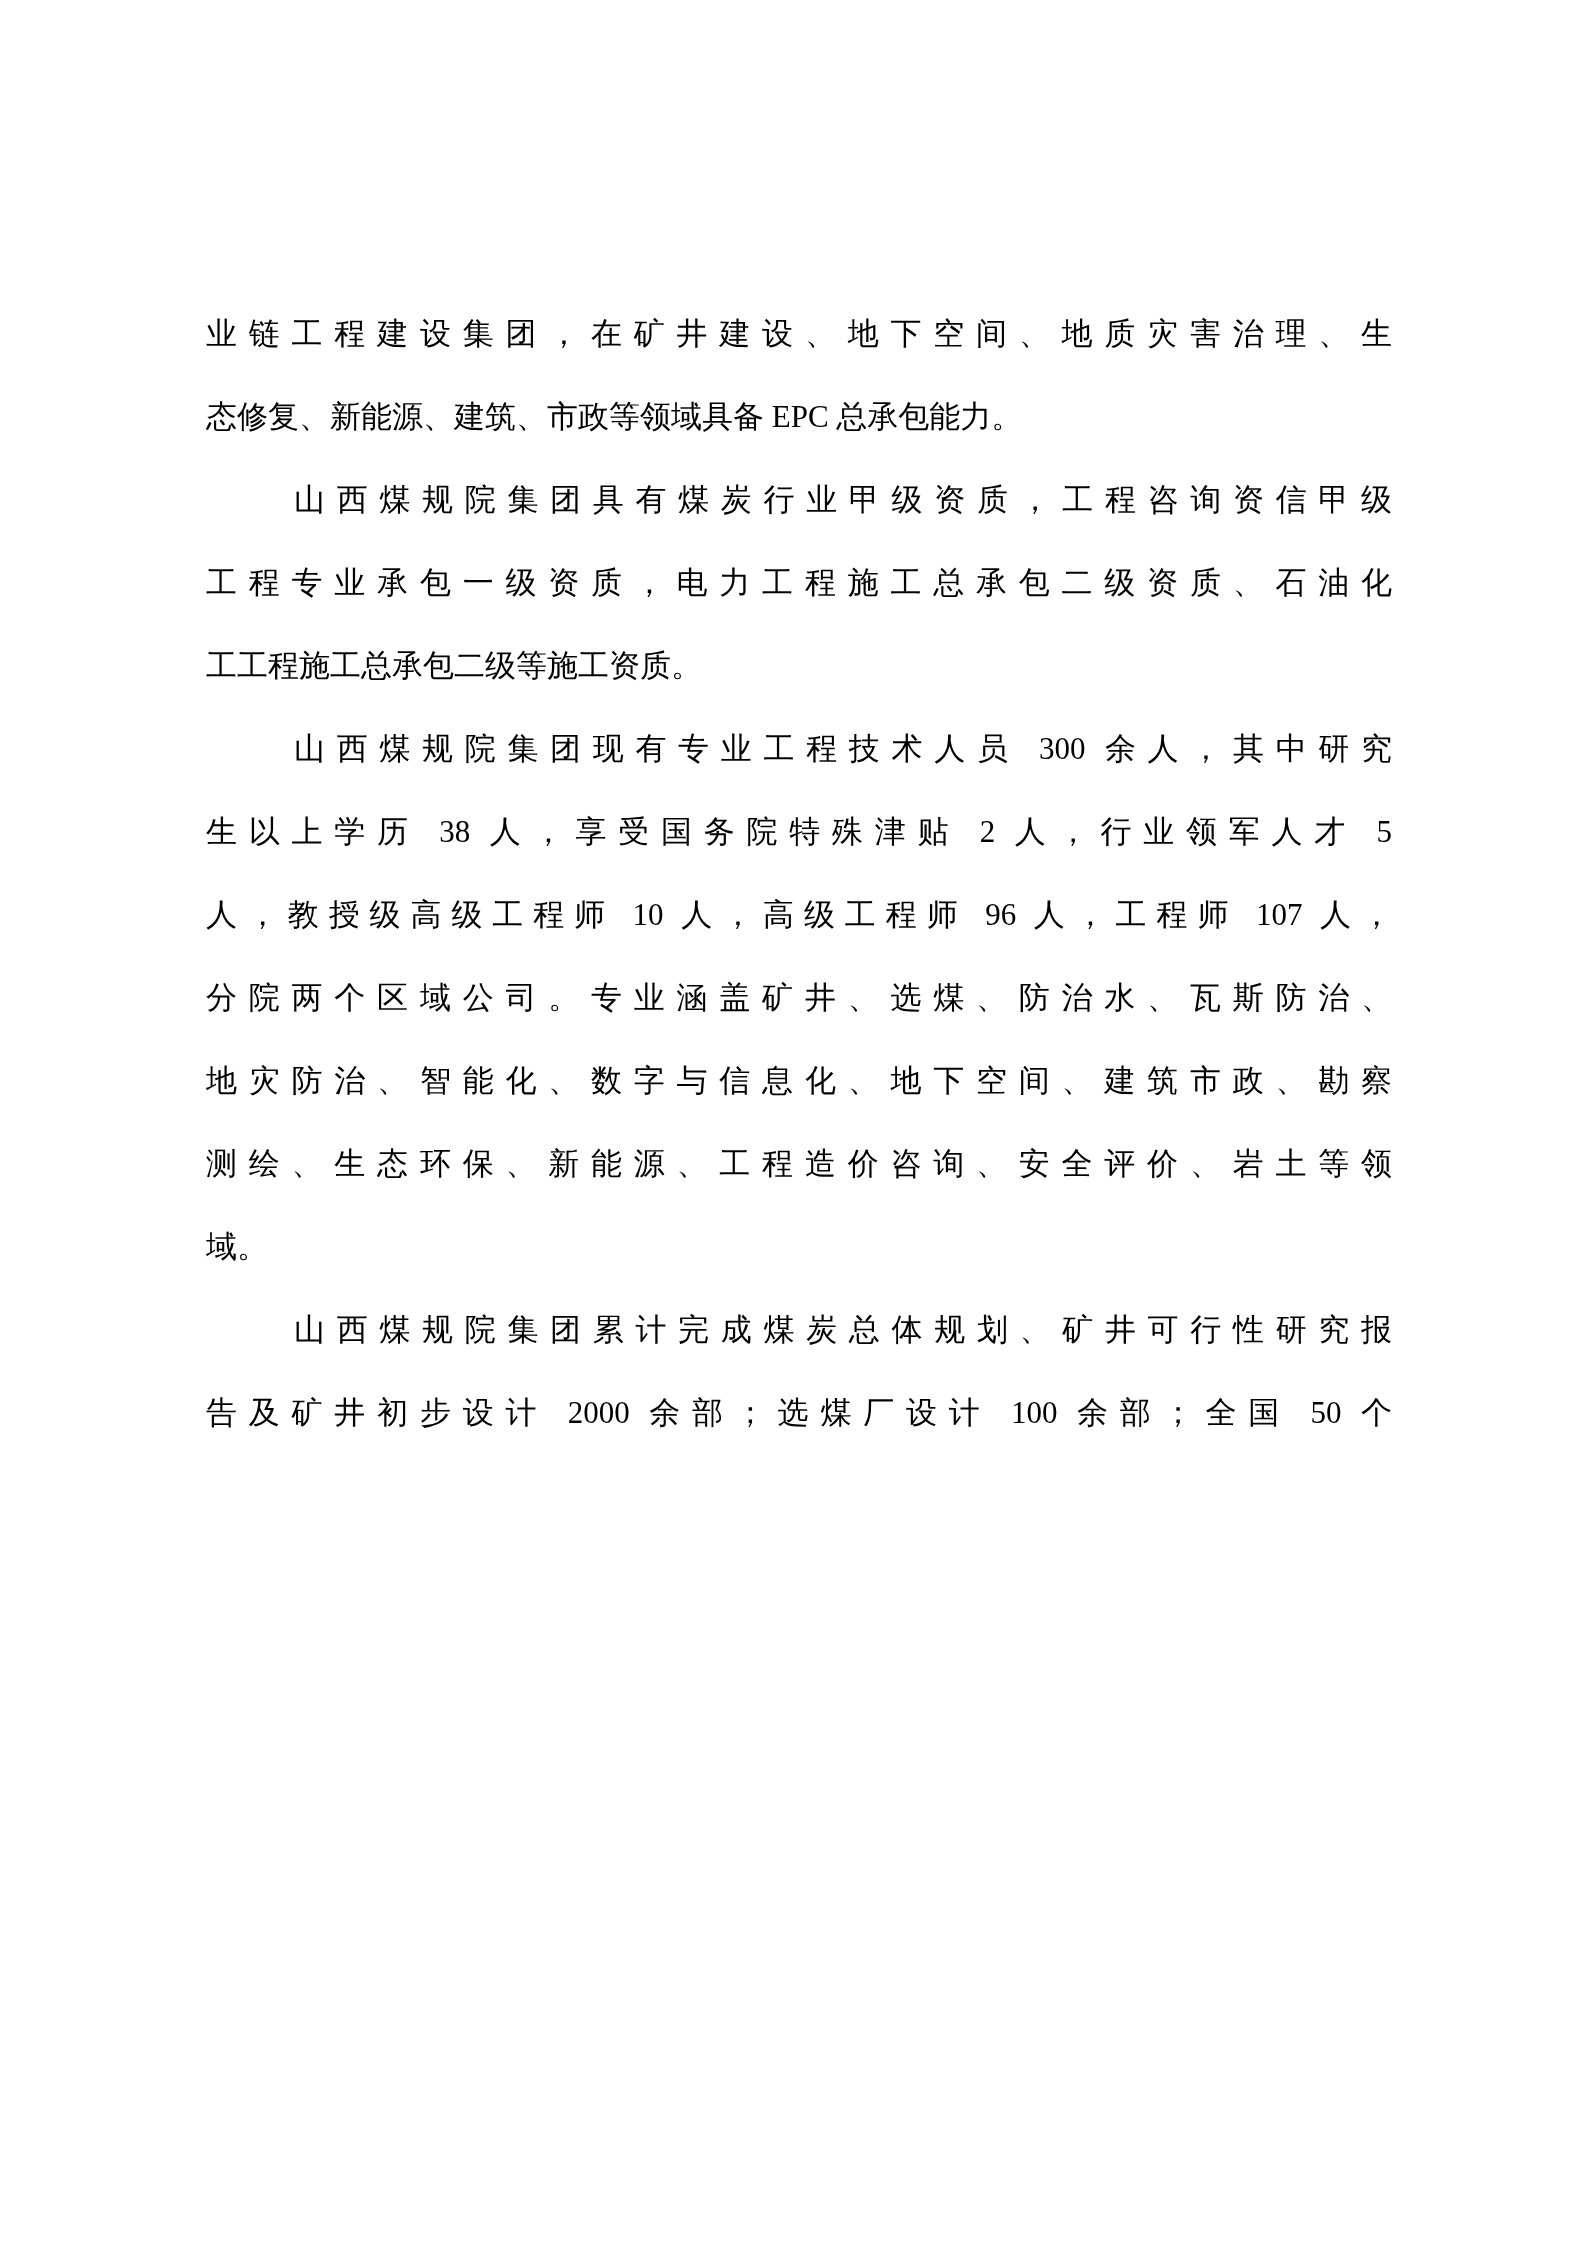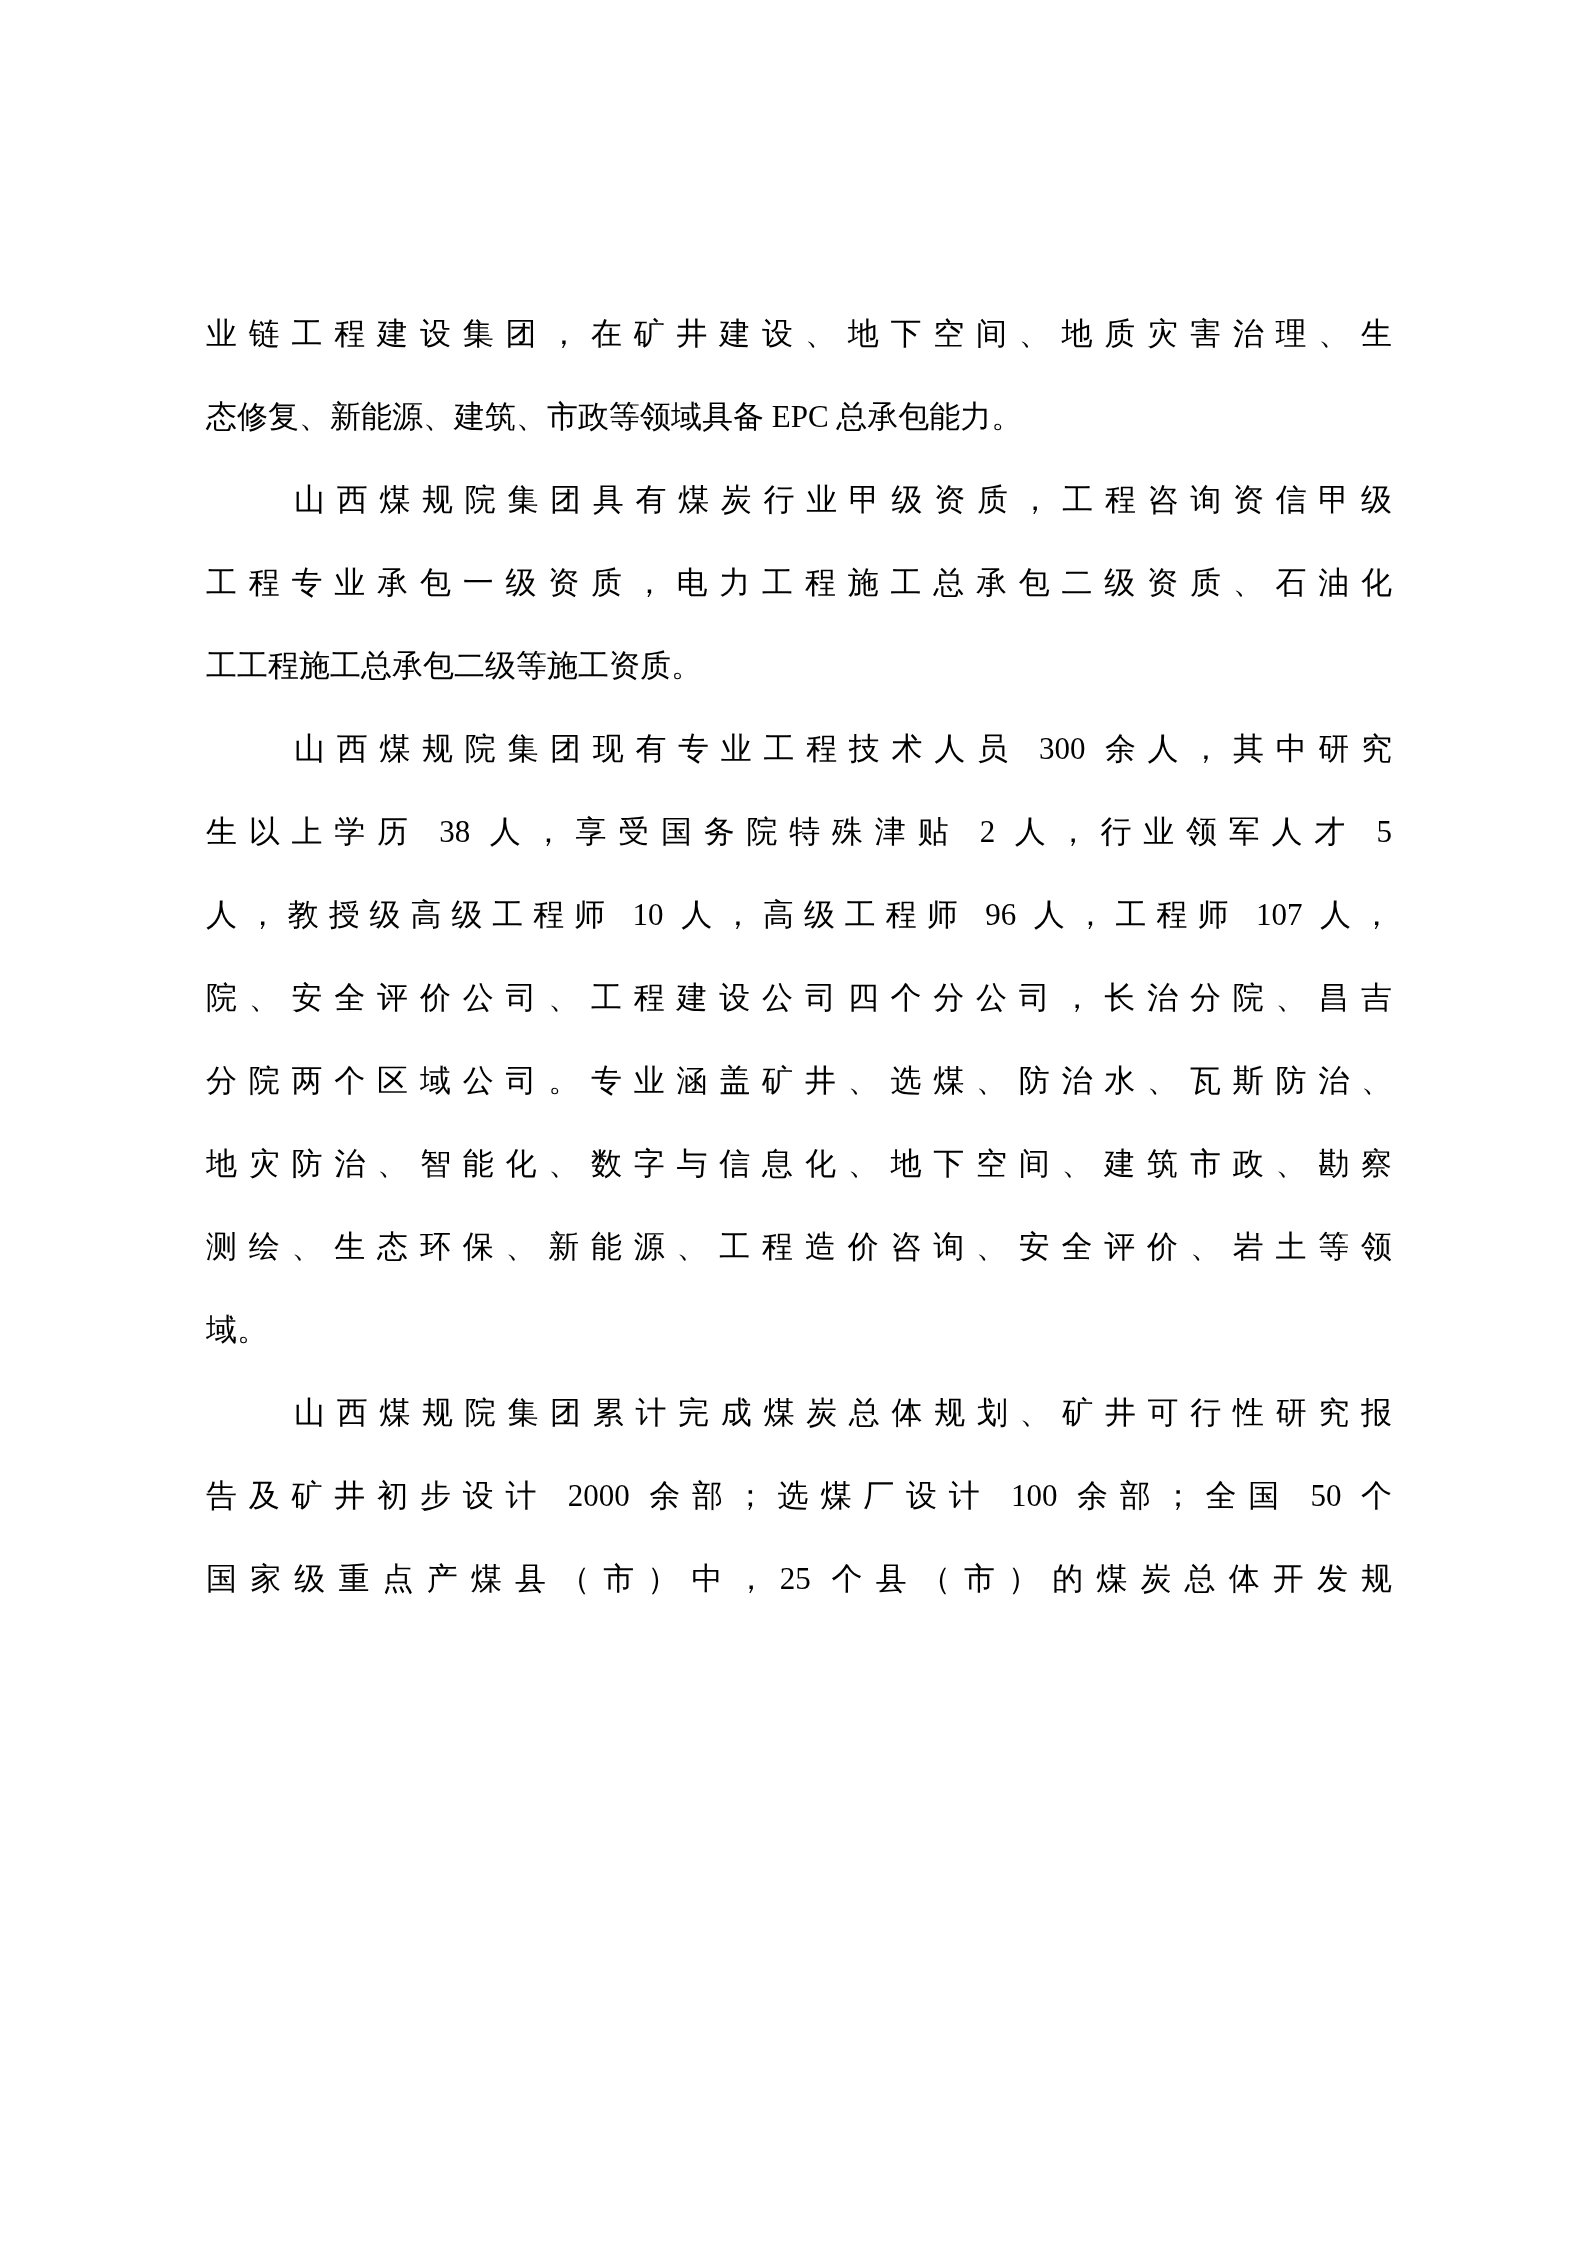--- a/index.html
+++ b/index.html
@@ -51,27 +51,25 @@
       <div class="line end">工工程施工总承包二级等施工资质。</div>
     </div>
 
     <div class="para">
       <div class="line fill indent">山西煤规院集团现有专业工程技术人员 300 余人，其中研究</div>
       <div class="line fill">生以上学历 38 人，享受国务院特殊津贴 2 人，行业领军人才 5</div>
       <div class="line fill">人，教授级高级工程师 10 人，高级工程师 96 人，工程师 107 人，</div>
     </div>
 
     <div class="para">
-      <div class="line fill">院、安全评价公司、工程建设公司四个分公司，长治分院、昌吉</div>
       <div class="line fill">分院两个区域公司。专业涵盖矿井、选煤、防治水、瓦斯防治、</div>
       <div class="line fill">地灾防治、智能化、数字与信息化、地下空间、建筑市政、勘察</div>
       <div class="line fill">测绘、生态环保、新能源、工程造价咨询、安全评价、岩土等领</div>
       <div class="line end">域。</div>
     </div>
 
     <div class="para">
       <div class="line fill indent">山西煤规院集团累计完成煤炭总体规划、矿井可行性研究报</div>
       <div class="line fill">告及矿井初步设计 2000 余部；选煤厂设计 100 余部；全国 50 个</div>
-      <div class="line fill">国家级重点产煤县（市）中，25 个县（市）的煤炭总体开发规</div>
     </div>
 
   </div>
 </div>
 
 </body></html>

